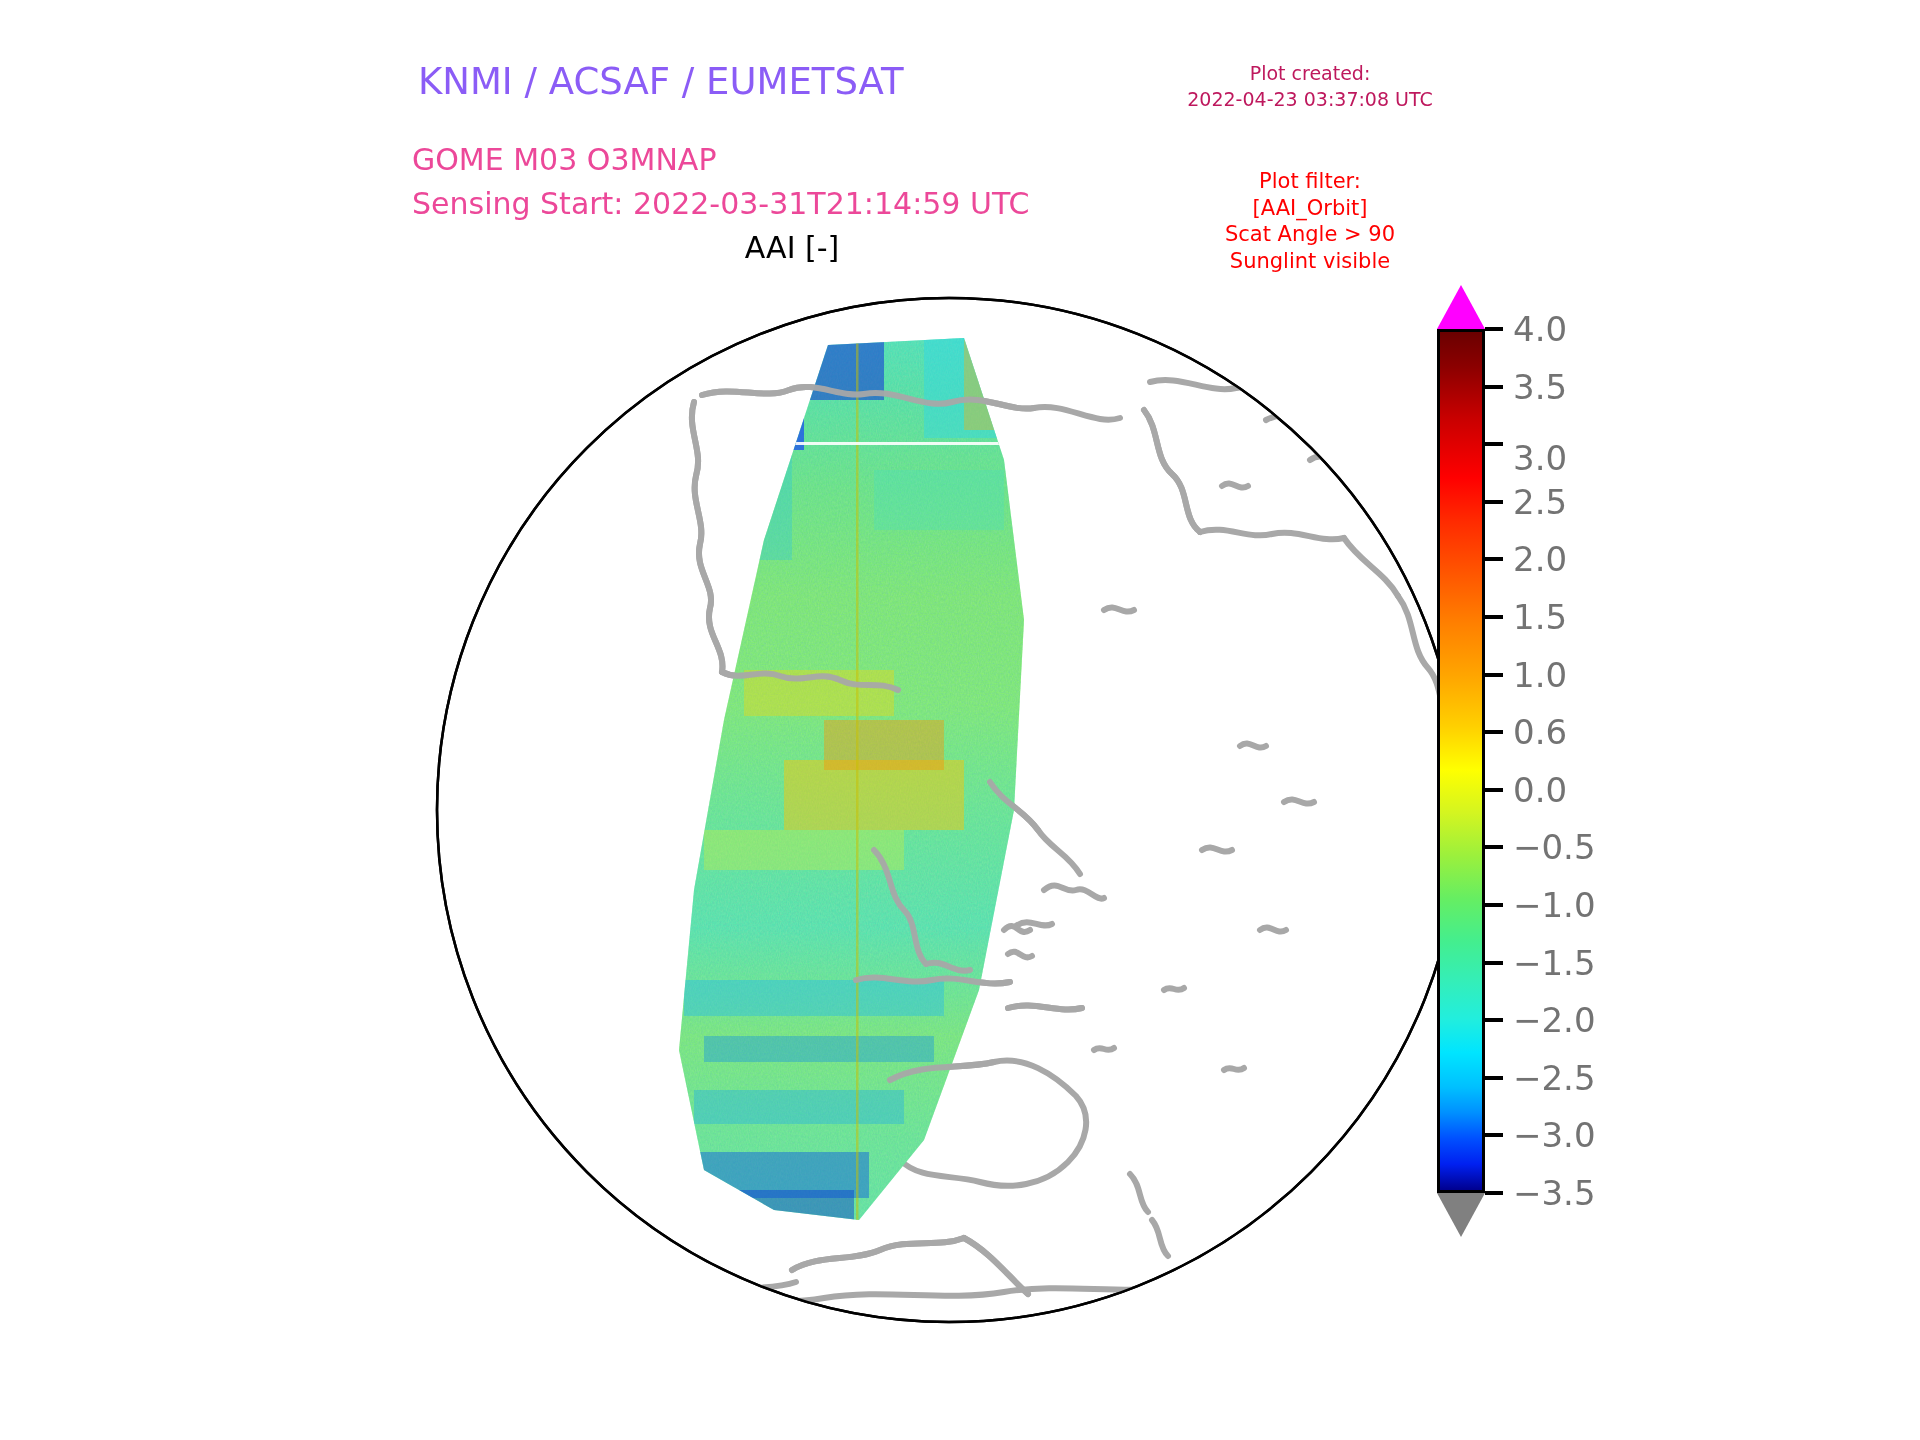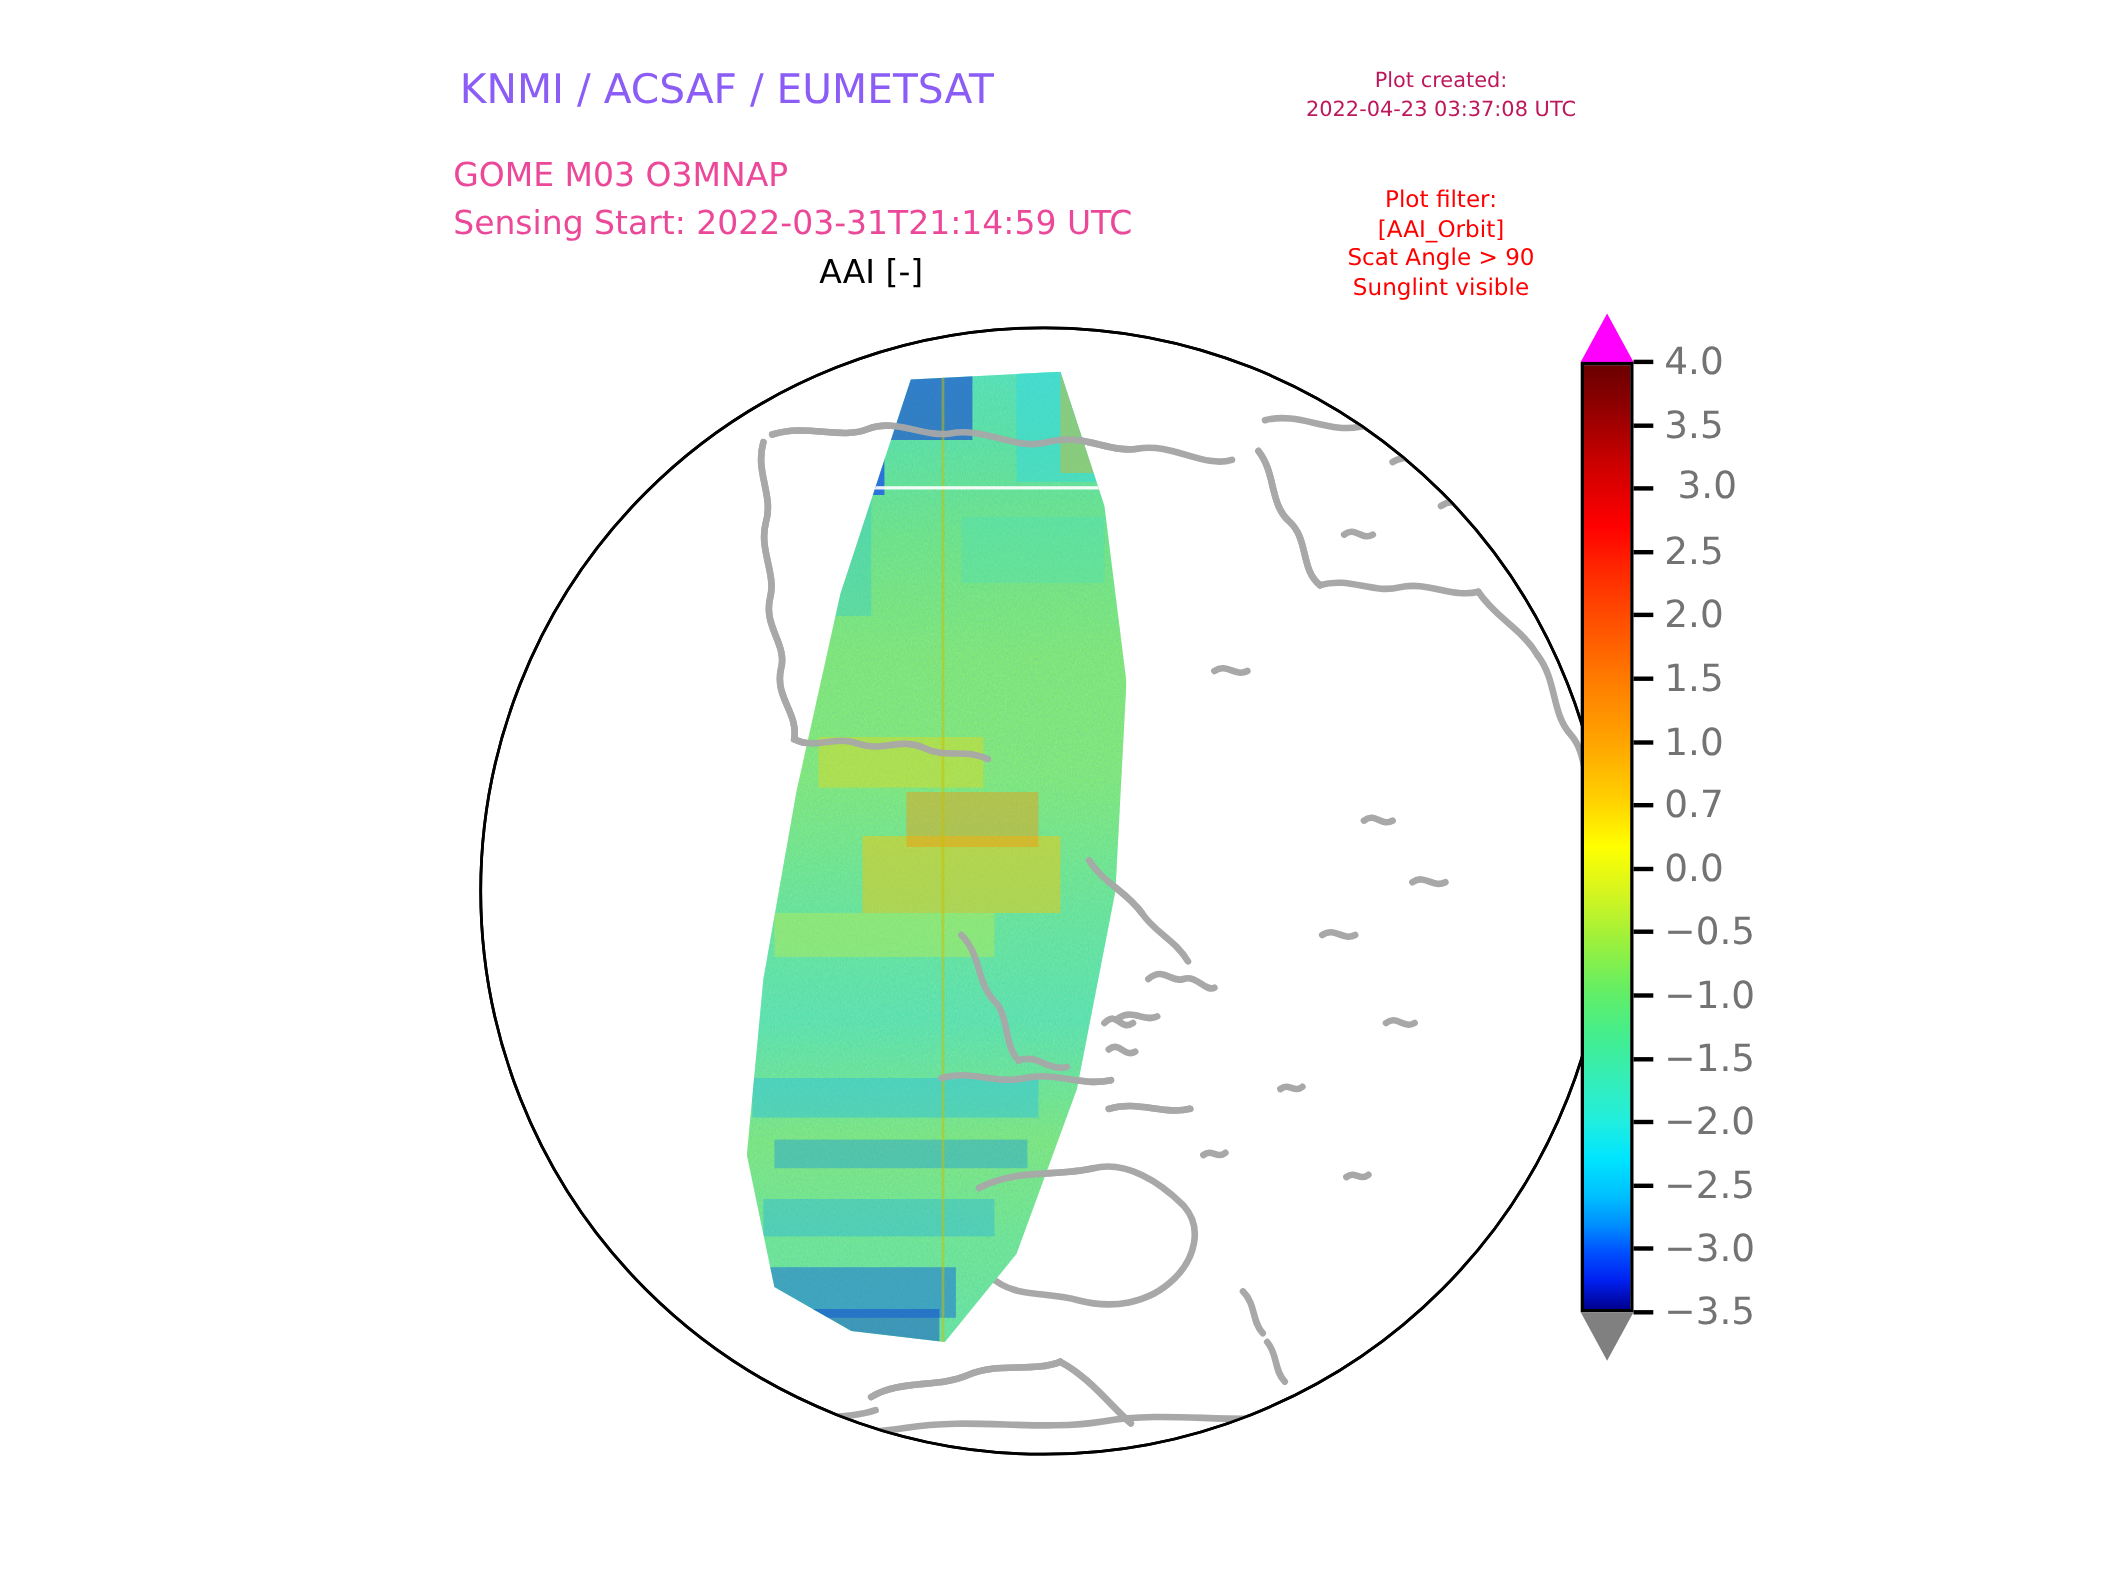--- a/index.html
+++ b/index.html
@@ -252,31 +252,31 @@
   <div id="cb-arrow-top"></div>
   <div id="cb-body"></div>
   <div id="cb-arrow-bot-outline"></div>
   <div id="cb-arrow-bot"></div>
   <div id="cb-ticks">
       <div class="cb-tick" style="top: 42px;"></div>
       <div class="cb-ticklabel" style="top: 44px;">4.0</div>
       <div class="cb-tick" style="top: 99.6px;"></div>
       <div class="cb-ticklabel" style="top: 101.6px;">3.5</div>
       <div class="cb-tick" style="top: 157.2px;"></div>
-      <div class="cb-ticklabel" style="top: 157px; margin-left: 12px;">3.0</div>
+      <div class="cb-ticklabel" style="top: 173px;">3.0</div>
       <div class="cb-tick" style="top: 214.8px;"></div>
       <div class="cb-ticklabel" style="top: 216.8px;">2.5</div>
       <div class="cb-tick" style="top: 272.4px;"></div>
       <div class="cb-ticklabel" style="top: 274.4px;">2.0</div>
       <div class="cb-tick" style="top: 330px;"></div>
       <div class="cb-ticklabel" style="top: 332px;">1.5</div>
       <div class="cb-tick" style="top: 387.6px;"></div>
       <div class="cb-ticklabel" style="top: 389.6px;">1.0</div>
       <div class="cb-tick" style="top: 445.2px;"></div>
-      <div class="cb-ticklabel" style="top: 447.2px;">0.7</div>
+      <div class="cb-ticklabel" style="top: 447.2px;">0.6</div>
       <div class="cb-tick" style="top: 502.8px;"></div>
       <div class="cb-ticklabel" style="top: 504.8px;">0.0</div>
       <div class="cb-tick" style="top: 560.4px;"></div>
       <div class="cb-ticklabel" style="top: 562.4px;">−0.5</div>
       <div class="cb-tick" style="top: 618px;"></div>
       <div class="cb-ticklabel" style="top: 620px;">−1.0</div>
       <div class="cb-tick" style="top: 675.6px;"></div>
       <div class="cb-ticklabel" style="top: 677.6px;">−1.5</div>
       <div class="cb-tick" style="top: 733.2px;"></div>
       <div class="cb-ticklabel" style="top: 735.2px;">−2.0</div>

